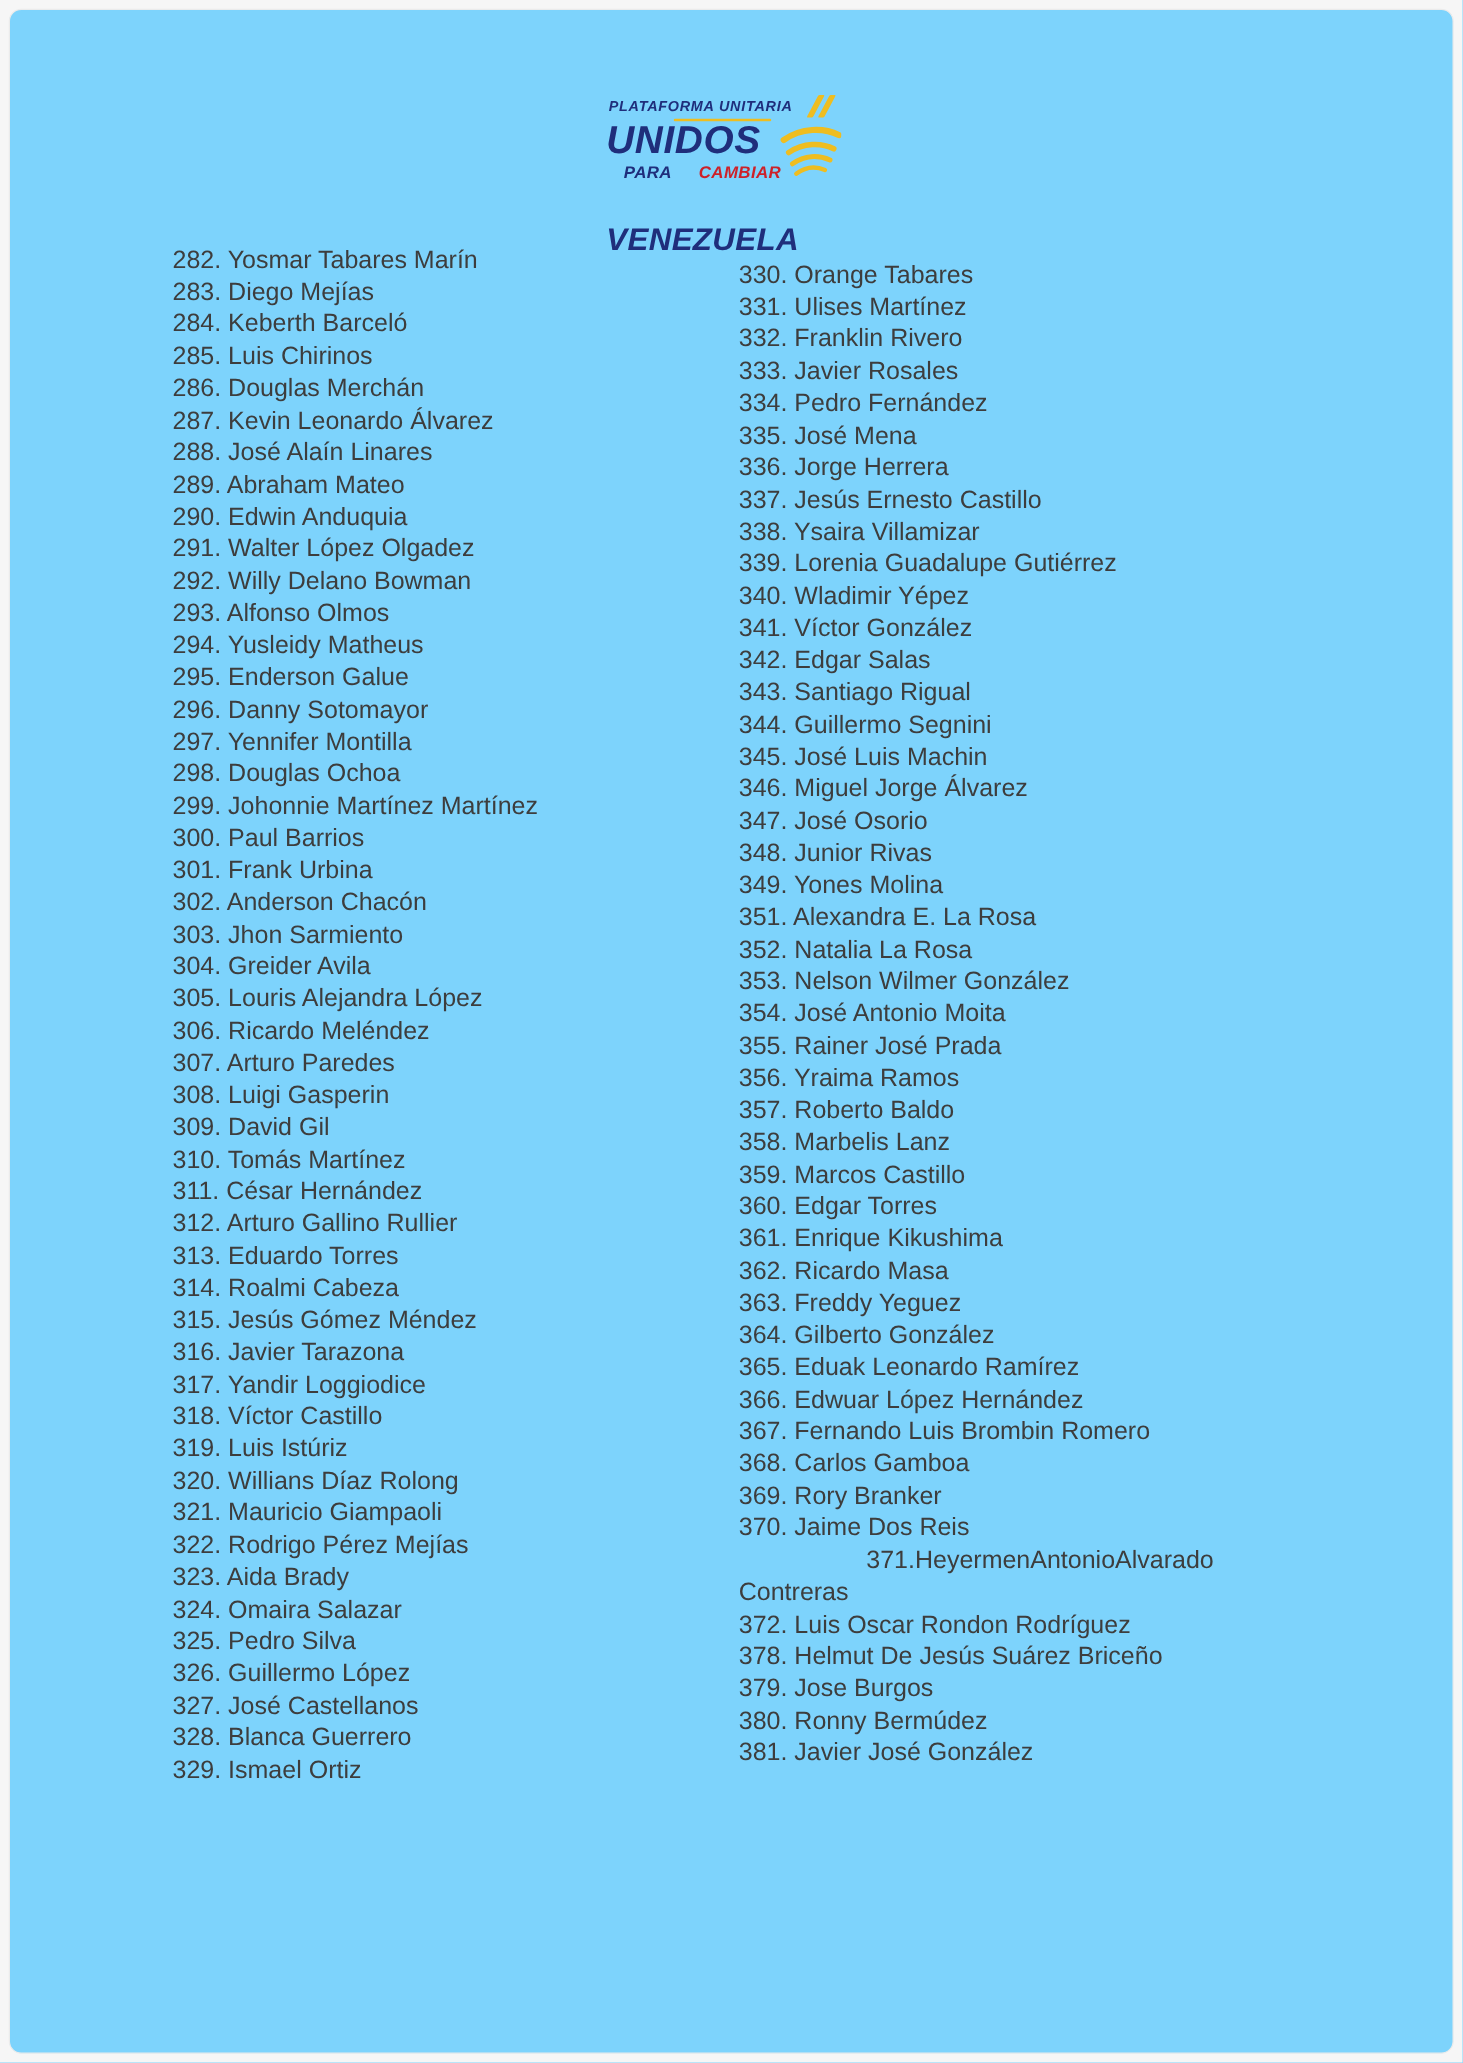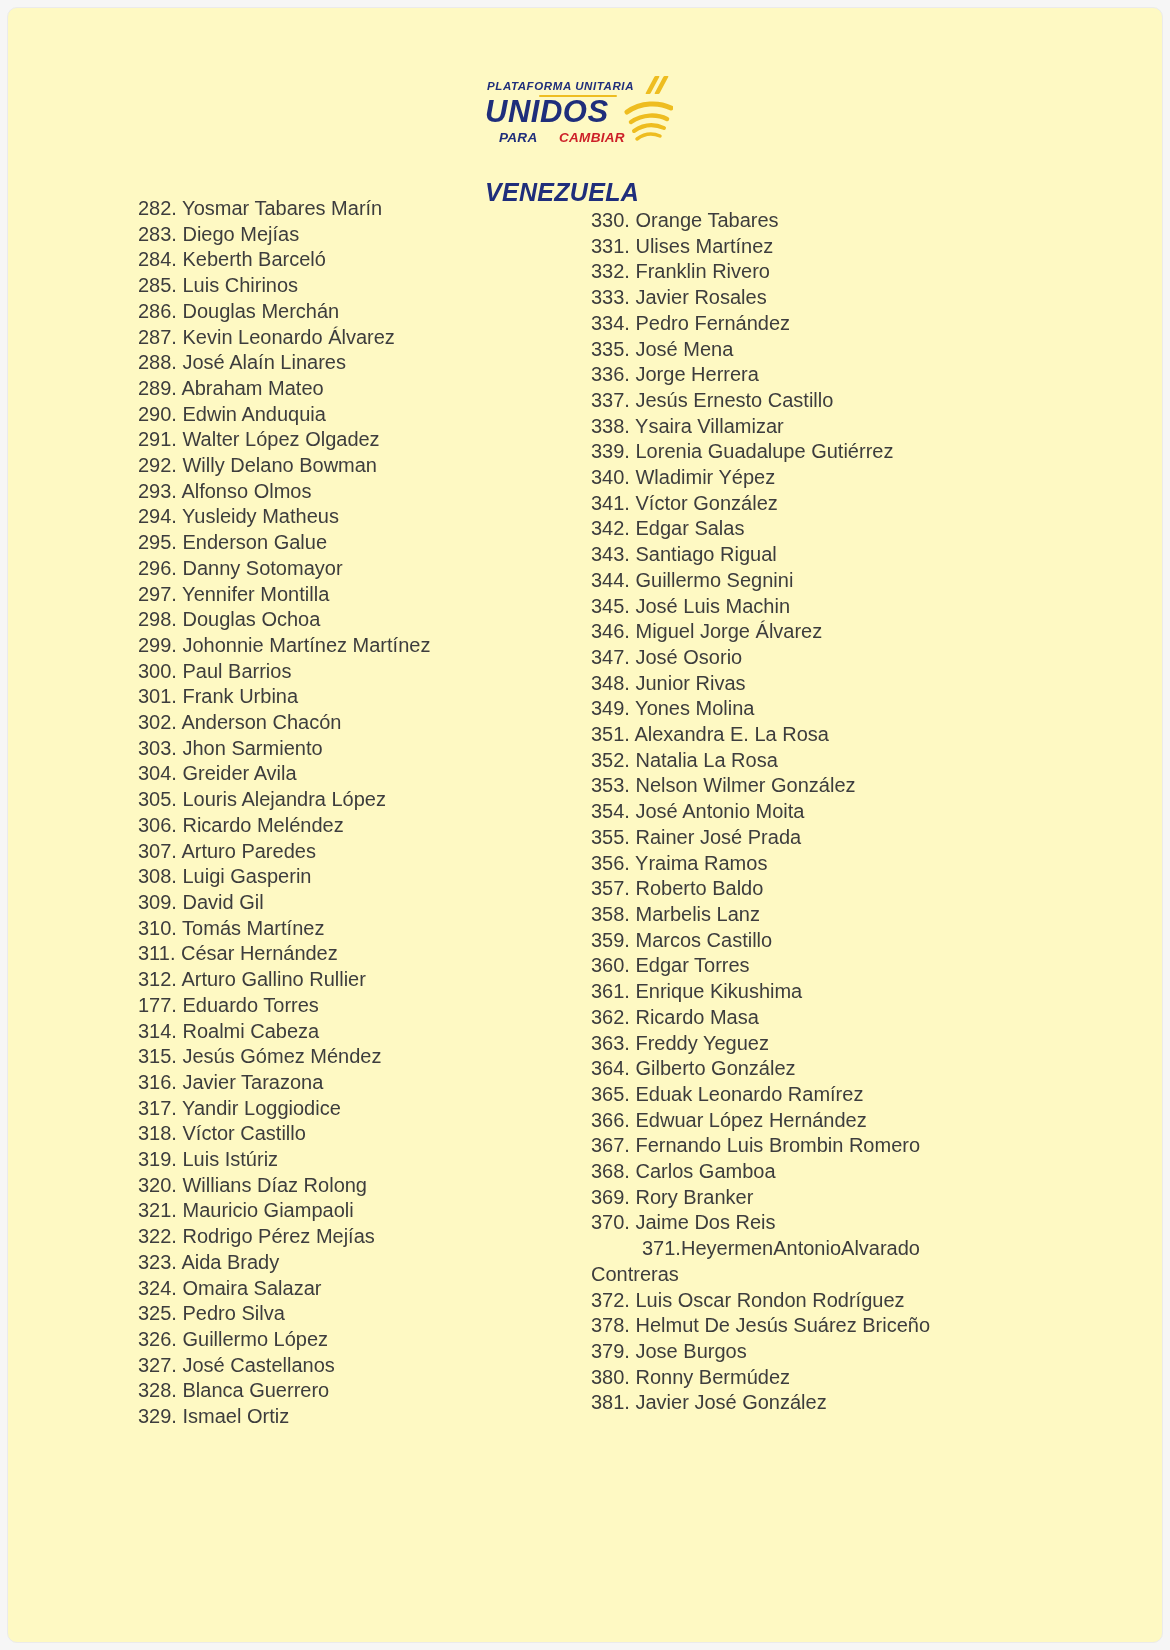--- a/index.html
+++ b/index.html
@@ -4,21 +4,21 @@
 <style>
   html,body{margin:0;padding:0;}
   body{
     width:1170px;height:1650px;position:relative;
     background:#f6f6f6;
     font-family:"Liberation Sans","DejaVu Sans",sans-serif;
     overflow:hidden;
   }
   .page{
     position:absolute;inset:7px;
-    background:#fef9c3;
+    background:#7dd3fc;
     border:1px solid #ebebeb;
     border-radius:10px;
   }
   
   .logo{
     position:absolute;left:473px;top:66px;width:220px;height:100px;
   }
   .logo-line1{
     position:absolute;left:6px;top:6px;
     font-size:11.5px;font-weight:bold;font-style:italic;
@@ -55,21 +55,21 @@
   }
   
   .col{
     position:absolute;top:188px;
     font-size:20px;line-height:25.7px;color:#3d3d3d;
   }
   .col-left{left:130px;width:372px;}
   .col-right{left:583px;width:380px;margin-top:12px;}
   .item{white-space:nowrap;}
   .item.wrap{white-space:normal;}
-  .justify-line{display:flex;justify-content:center;}
+  .justify-line{display:flex;justify-content:flex-end;}
 </style>
 </head>
 <body>
 
 <div class="page">
 
   <div class="logo">
     <div class="logo-line1">PLATAFORMA UNITARIA</div>
     <div class="logo-underline"></div>
     <div class="logo-slashes">
@@ -115,21 +115,21 @@
       <div class="item">303. Jhon Sarmiento</div>
       <div class="item">304. Greider Avila</div>
       <div class="item">305. Louris Alejandra López</div>
       <div class="item">306. Ricardo Meléndez</div>
       <div class="item">307. Arturo Paredes</div>
       <div class="item">308. Luigi Gasperin</div>
       <div class="item">309. David Gil</div>
       <div class="item">310. Tomás Martínez</div>
       <div class="item">311. César Hernández</div>
       <div class="item">312. Arturo Gallino Rullier</div>
-      <div class="item">177. Eduardo Torres</div>
+      <div class="item">313. Eduardo Torres</div>
       <div class="item">314. Roalmi Cabeza</div>
       <div class="item">315. Jesús Gómez Méndez</div>
       <div class="item">316. Javier Tarazona</div>
       <div class="item">317. Yandir Loggiodice</div>
       <div class="item">318. Víctor Castillo</div>
       <div class="item">319. Luis Istúriz</div>
       <div class="item">320. Willians Díaz Rolong</div>
       <div class="item">321. Mauricio Giampaoli</div>
       <div class="item">322. Rodrigo Pérez Mejías</div>
       <div class="item">323. Aida Brady</div>

